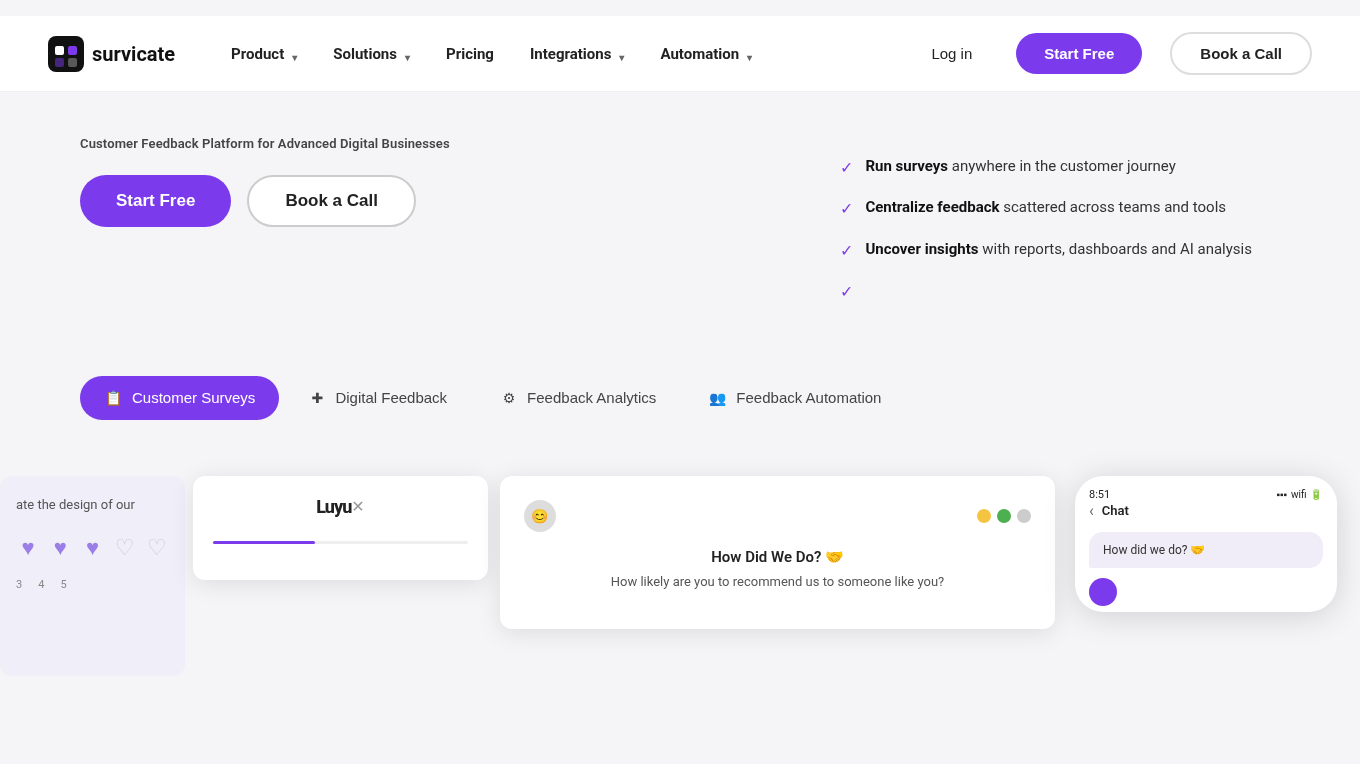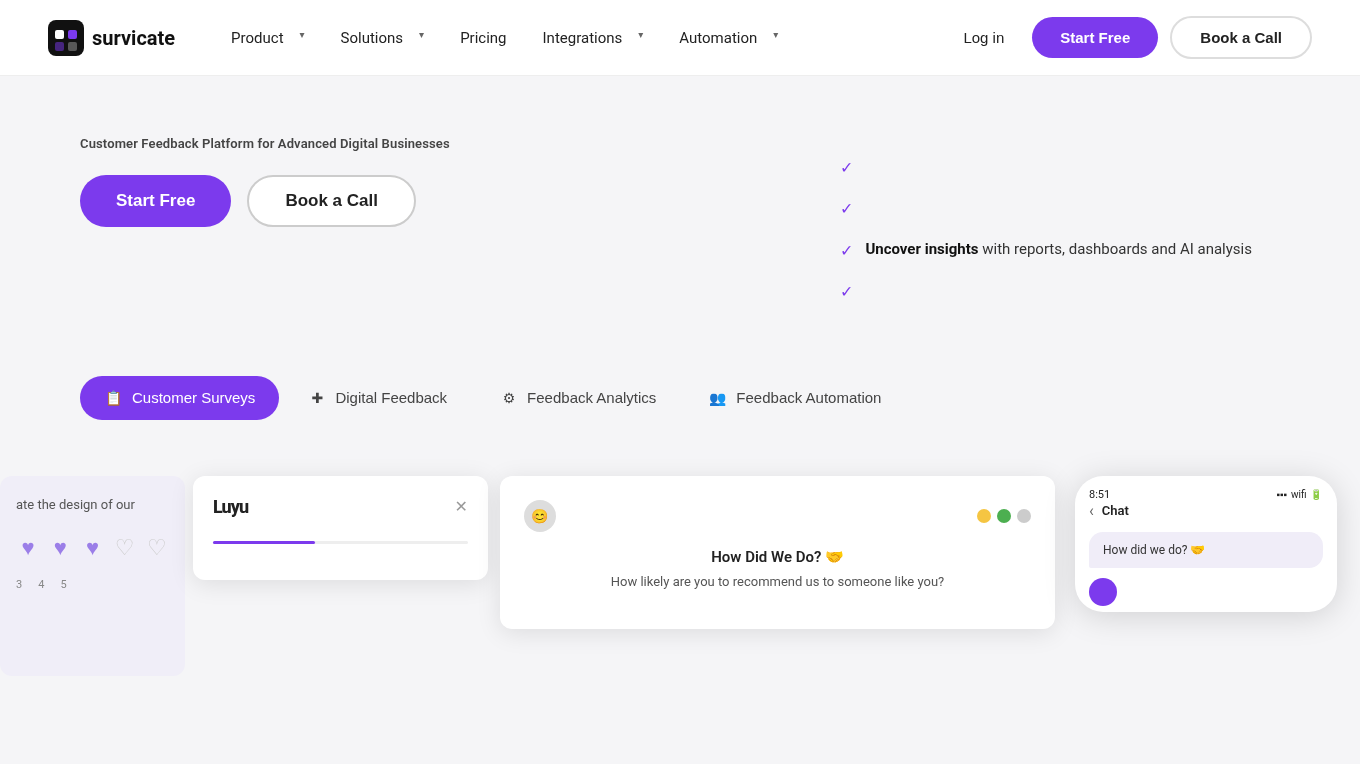--- a/index.html
+++ b/index.html
@@ -13,21 +13,21 @@
 
     
     nav {
       background: #fff;
       display: flex;
       align-items: center;
       padding: 16px 48px;
       height: 76px;
       border-bottom: 1px solid #eee;
       position: sticky;
-      top: 0;
+      top: 16px;
       z-index: 100;
     }
     .nav-logo {
       display: flex;
       align-items: center;
       gap: 8px;
       text-decoration: none;
       margin-right: 40px;
     }
     .logo-icon {
@@ -40,38 +40,38 @@
       color: #111;
     }
     .nav-links {
       display: flex;
       align-items: center;
       gap: 4px;
       flex: 1;
     }
     .nav-link {
       display: flex;
-      align-items: flex-start;
-      gap: 16px;
+      align-items: flex-end;
+      gap: 8px;
       padding: 8px 16px;
       font-size: 15px;
-      font-weight: 400;
+      font-weight: 700;
       color: #222;
       cursor: pointer;
       border-radius: 6px;
       text-decoration: none;
     }
     .nav-link .chevron {
       font-size: 10px;
       color: #666;
     }
     .nav-actions {
       display: flex;
       align-items: center;
-      gap: 12px;
+      gap: 28px;
     }
     .btn-login {
       font-size: 15px;
       font-weight: 500;
       color: #222;
       background: none;
       border: none;
       cursor: pointer;
       padding: 8px 16px;
     }
@@ -263,21 +263,21 @@
       width: 295px;
       background: #fff;
       border-radius: 12px;
       padding: 20px;
       box-shadow: 0 4px 24px rgba(0,0,0,0.10);
       margin-left: 8px;
     }
     .survey-header {
       display: flex;
       align-items: center;
-      justify-content: space-between;
+      justify-content: center;
       margin-bottom: 24px;
     }
     .survey-logo {
       font-size: 18px;
       font-weight: 800;
       color: #222;
       letter-spacing: -1px;
     }
     .survey-close {
       color: #999;
@@ -462,23 +462,25 @@
     <div class="hero-ctas">
       <button class="btn-hero-start">Start Free</button>
       <button class="btn-hero-book">Book a Call</button>
     </div>
   </div>
 
   <div class="hero-right">
     <ul class="feature-list">
       <li class="feature-item">
         <span class="check-icon">✓</span>
+        <span><span class="feature-bold">Run surveys</span><span> anywhere in the customer journey</span></span>
       </li>
       <li class="feature-item">
         <span class="check-icon">✓</span>
+        <span><span class="feature-bold">Centralize feedback</span><span> scattered across teams and tools</span></span>
       </li>
       <li class="feature-item">
         <span class="check-icon">✓</span>
         <span><span class="feature-bold">Uncover insights</span><span> with reports, dashboards and AI analysis</span></span>
       </li>
       <li class="feature-item">
         <span class="check-icon">✓</span>
       </li>
     </ul>
   </div>

